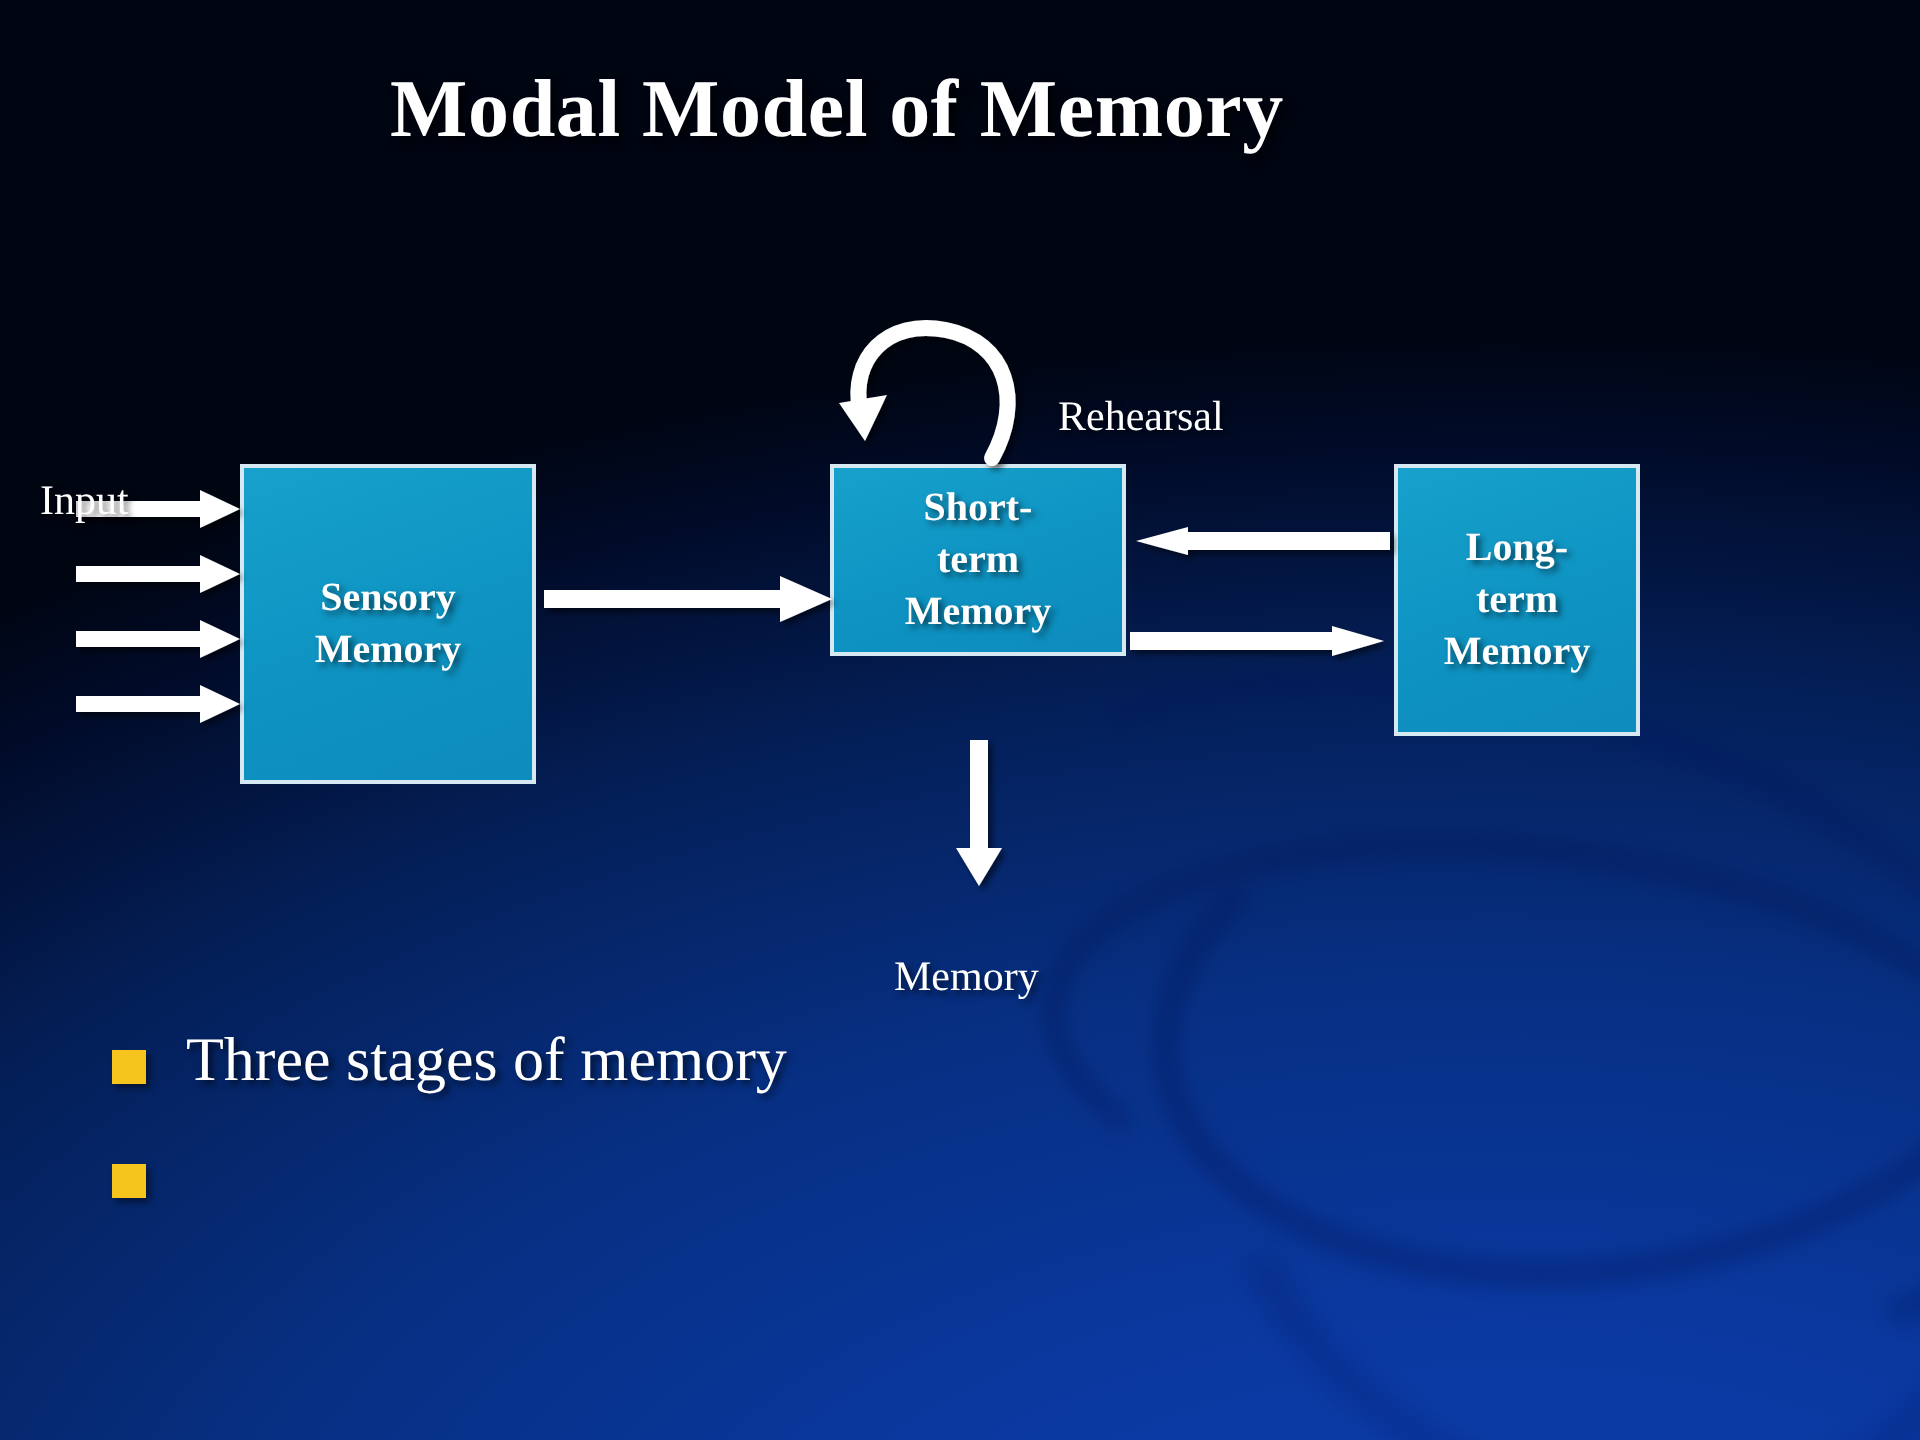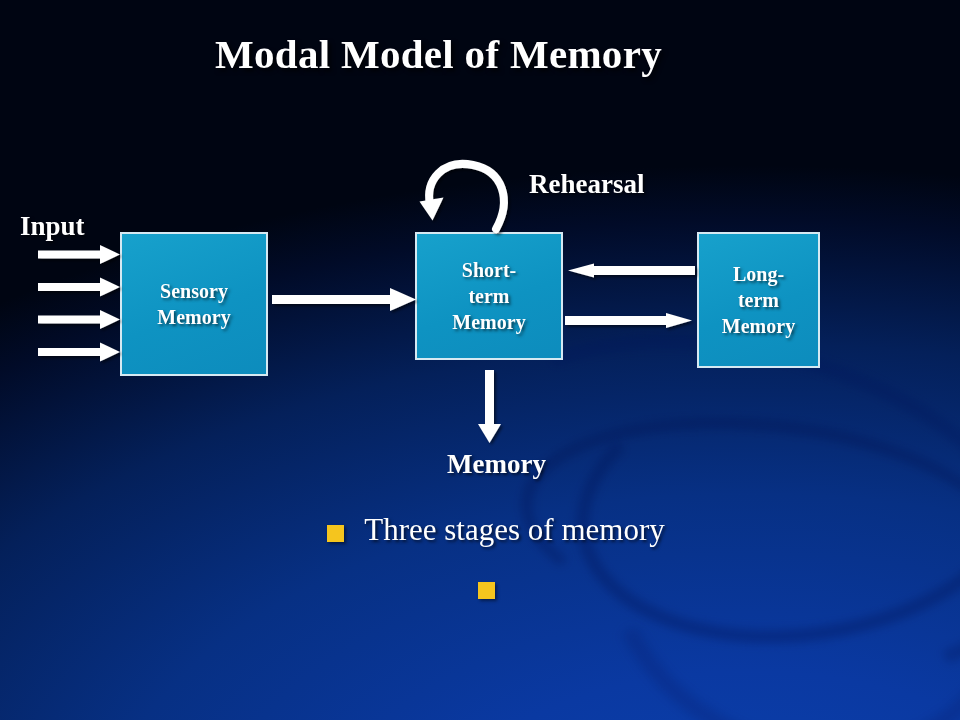--- a/index.html
+++ b/index.html
@@ -66,51 +66,51 @@
     position: absolute;
     left: 0; top: 28px;
     width: 837px;
     text-align: center;
     color: #FFFFFF;
     font-size: 41px;
     font-weight: bold;
     line-height: 1.30;
     letter-spacing: 0.3px;
     text-shadow: 3px 3px 4px rgba(0,0,0,0.75);
-    margin-left: 20px;
   }
   #title-block .tl { display: block; }
 
   
   .mem-box {
     position: absolute;
     background: linear-gradient(160deg, #17A1CC 0%, #0E93C2 55%, #0D8CBD 100%);
     border: 2px solid #D6E9F2;
     box-sizing: border-box;
     color: #FFFFFF;
     display: flex;
     align-items: center;
     justify-content: center;
     text-align: center;
     font-size: 20px;
     font-weight: bold;
     line-height: 1.30;
     text-shadow: 2px 2px 3px rgba(0,0,0,0.55);
   }
-  #box-sensory { left: 120px; top: 232px; width: 148px; height: 144px; }
-  #box-stm     { left: 415px; top: 232px; width: 148px; height: 128px; }
+  #box-sensory { left: 120px; top: 232px; width: 148px; height: 160px; }
+  #box-stm     { left: 415px; top: 232px; width: 148px; height: 96px; }
   #box-ltm     { left: 697px; top: 232px; width: 123px; height: 136px; }
 
   .diag-label {
     position: absolute;
     color: #FFFFFF;
-    font-size: 27px;
-    font-weight: bold;
+    font-size: 21px;
+    font-weight: normal;
     text-shadow: 2px 2px 3px rgba(0,0,0,0.6);
     white-space: nowrap;
+    margin-top: 27px;
   }
   #label-input     { left: 20px;  top: 211px; }
   #label-rehearsal { left: 529px; top: 169px; }
   #label-output    { left: 447px; top: 449px; }
 
   svg.arrows {
     position: absolute;
     left: 0; top: 0;
     width: 960px; height: 720px;
     pointer-events: none;
@@ -120,21 +120,20 @@
   #bullets {
     position: absolute;
     left: 56px;
     top: 512px;
     width: 880px;
   }
   .bullet-row {
     display: flex;
     align-items: flex-start;
     margin-bottom: 20px;
-    justify-content: center;
   }
   .bullet-mark {
     width: 17px; height: 17px;
     background: #F5C51E;
     margin-top: 13px;
     margin-right: 20px;
     flex: 0 0 auto;
     box-shadow: 2px 2px 3px rgba(0,0,0,0.45);
   }
   .bullet-text {

